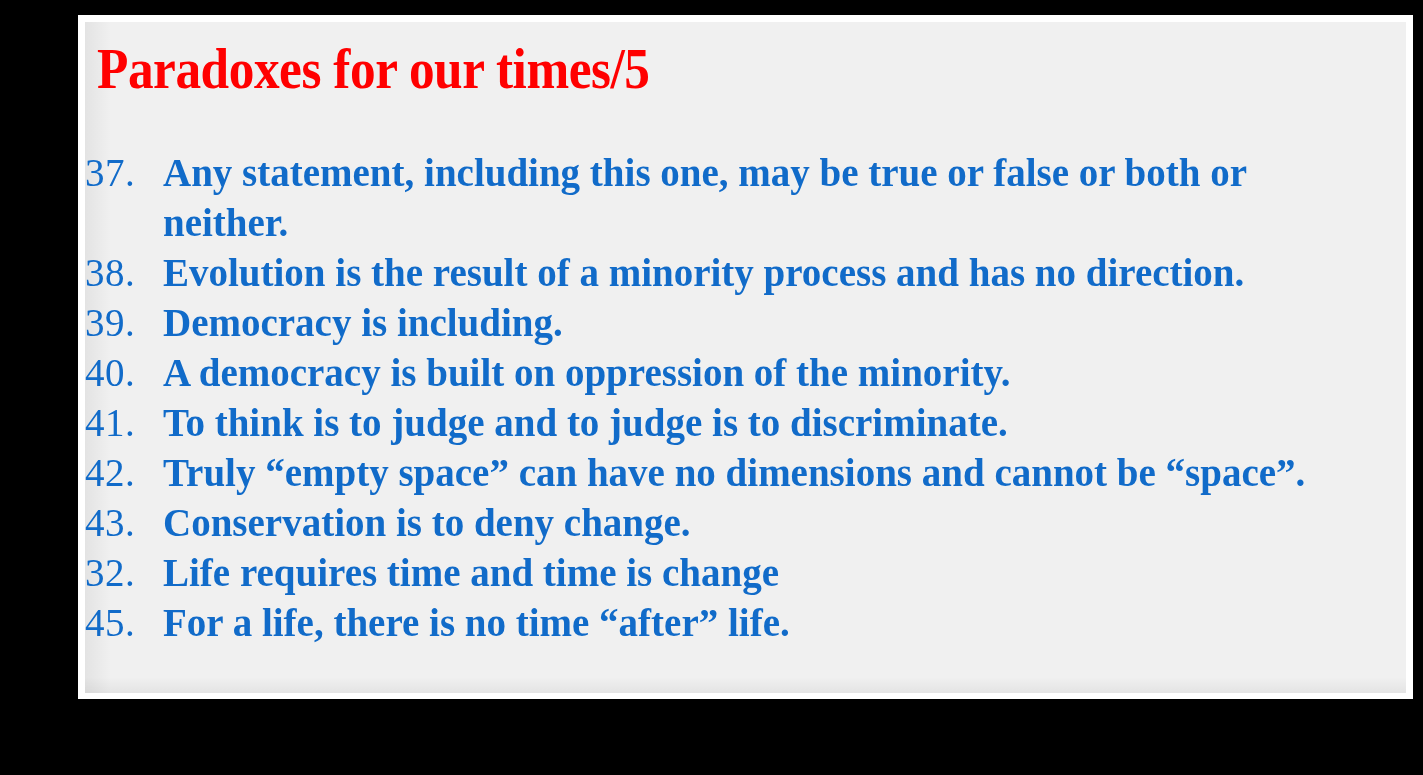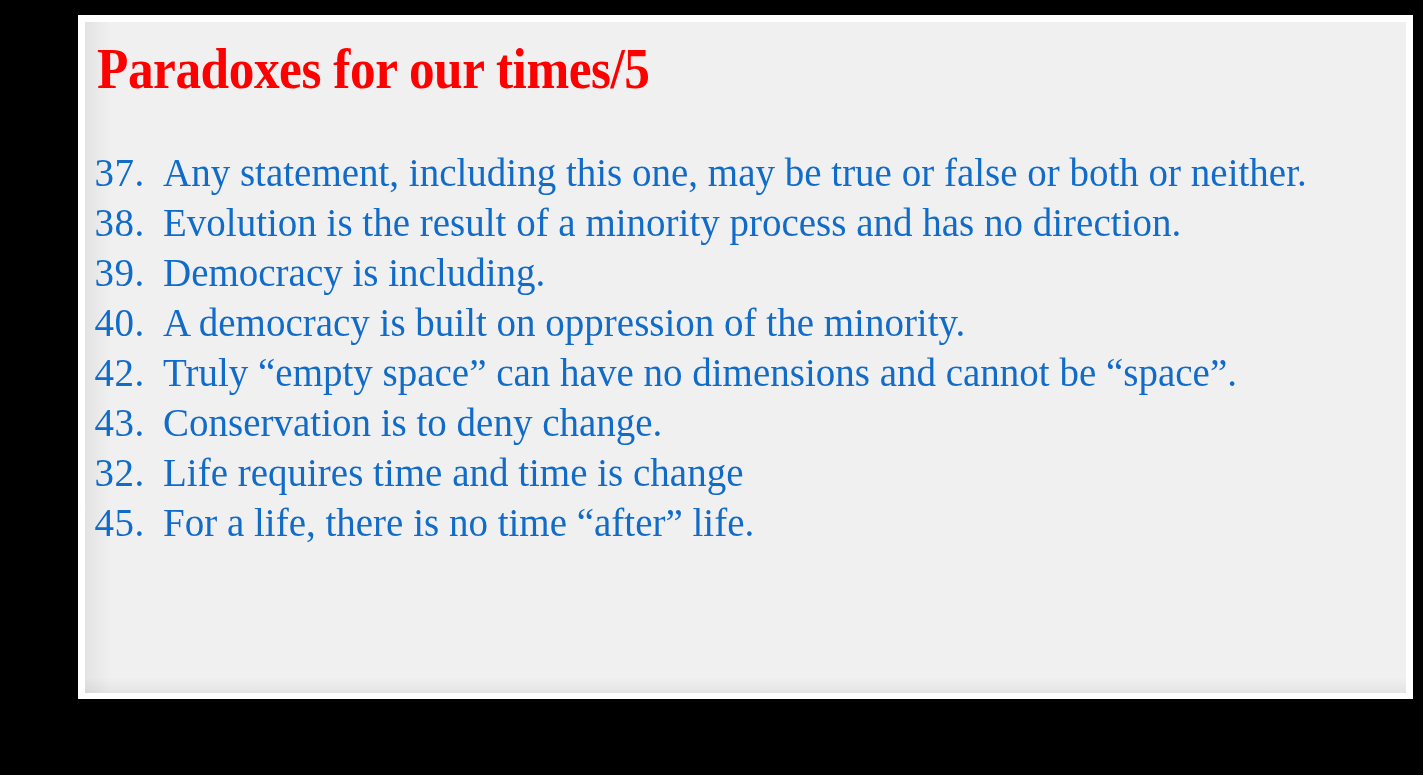--- a/index.html
+++ b/index.html
@@ -95,30 +95,31 @@
     color: #116BC9;
     font-family: "Liberation Serif", "DejaVu Serif", serif;
     font-size: 39px;
     line-height: 50px;
     font-weight: normal;
   }
 
   .item-number {
     flex: 0 0 auto;
     width: 78px;
-    text-align: center;
+    text-align: left;
     padding-right: 9px;
     box-sizing: border-box;
     letter-spacing: 0.5px;
   }
 
   .item-text {
     flex: 1 1 auto;
     max-width: 1203px;
     padding-right: 4px;
+    font-weight: bold;
   }
 </style>
 </head>
 <body>
 
 <div id="slide-root">
 
   <div id="slide-card">
     <div id="slide-inner">
 
@@ -135,20 +136,24 @@
           </li>
           <li class="paradox-item">
             <span class="item-number">39.</span>
             <span class="item-text">Democracy is including.</span>
           </li>
           <li class="paradox-item">
             <span class="item-number">40.</span>
             <span class="item-text">A democracy is built on oppression of the minority.</span>
           </li>
           <li class="paradox-item">
+            <span class="item-number">41.</span>
+            <span class="item-text">To think is to judge and to judge is to discriminate.</span>
+          </li>
+          <li class="paradox-item">
             <span class="item-number">42.</span>
             <span class="item-text">Truly “empty space” can have no dimensions and cannot be “space”.</span>
           </li>
           <li class="paradox-item">
             <span class="item-number">43.</span>
             <span class="item-text">Conservation is to deny change.</span>
           </li>
           <li class="paradox-item">
             <span class="item-number">32.</span>
             <span class="item-text">Life requires time and time is change</span>

